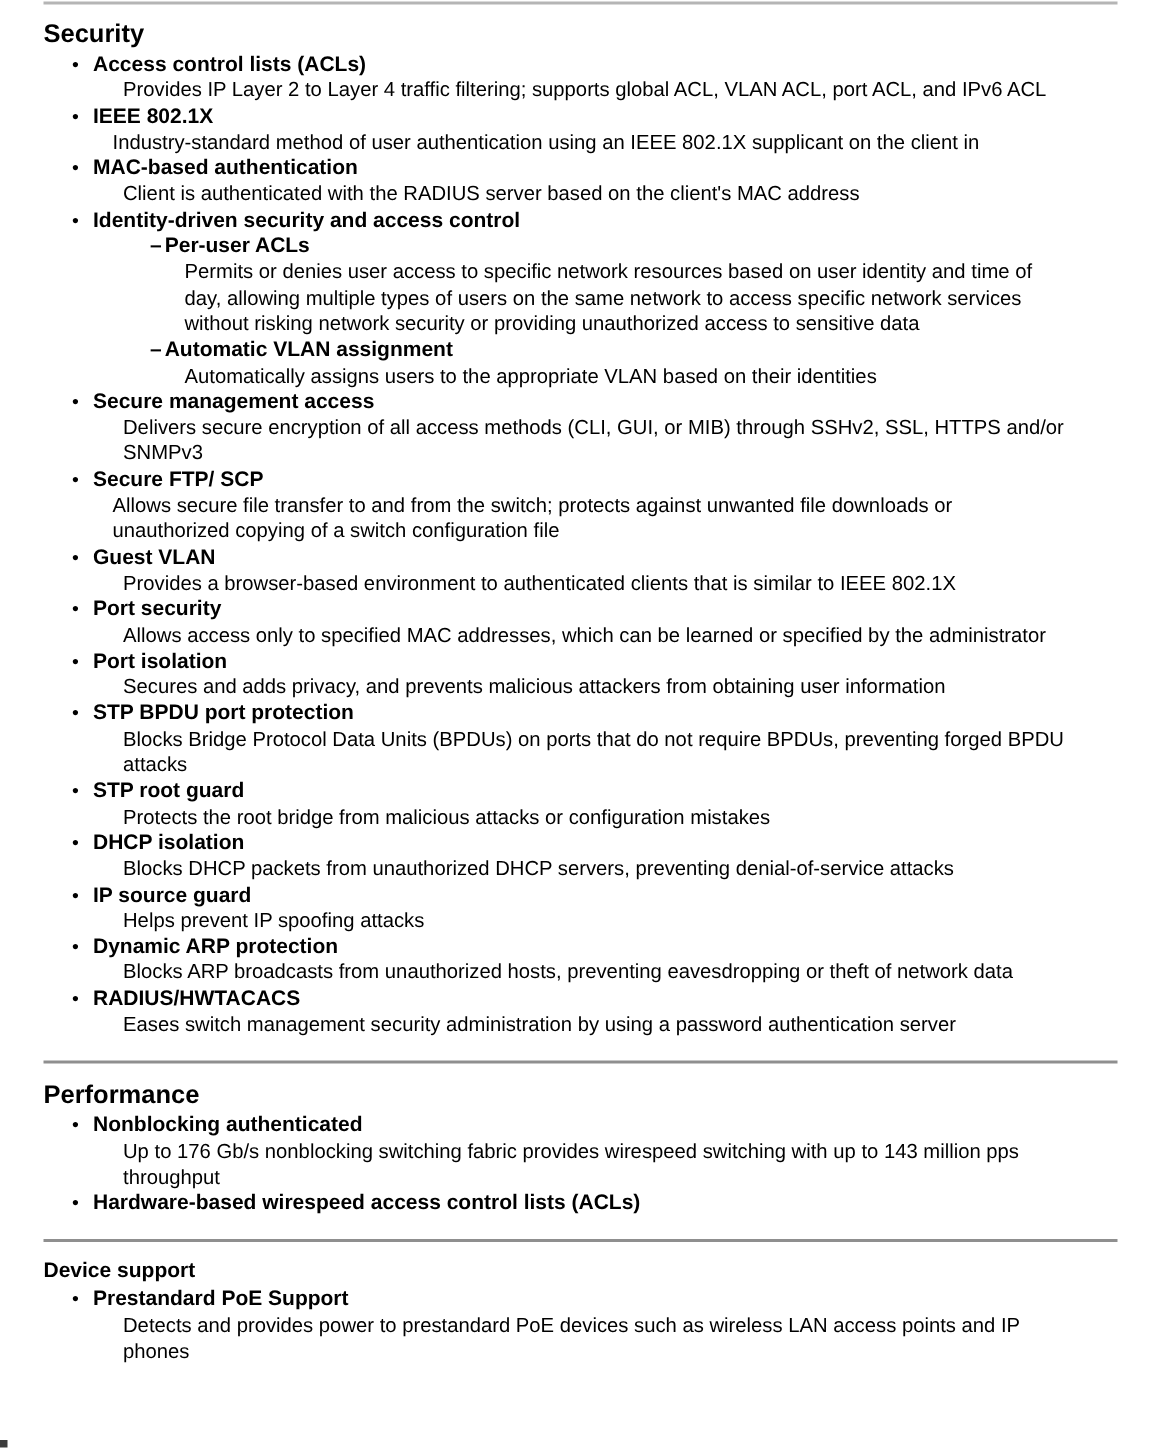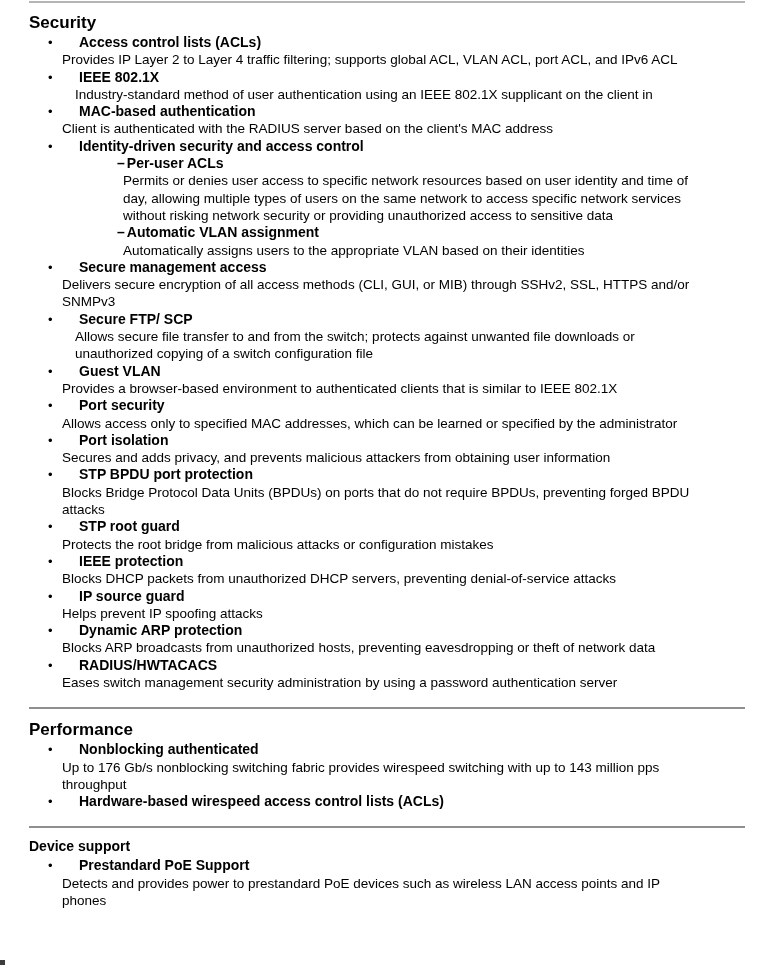--- a/index.html
+++ b/index.html
@@ -21,22 +21,22 @@
   }
   .page { padding: 0 36px 0 29px; }
   .rule { height: 2px; background: var(--rule-color); margin: 16px 0 10px 0; }
   .section.first .rule { margin: 1px 0 0 0; background: var(--top-rule-color); }
   .section-title { margin: 0; font-weight: bold; color: var(--text-color); }
   .section-title.large { font-size: 17px; line-height: 21px; margin-top: 9px; margin-bottom: 1px; }
   .section-title.small { font-size: 14px; line-height: 17px; margin-top: 6px; margin-bottom: 2px; }
   .item-list { list-style: none; margin: 0; padding: 0; }
   .item-l1 { position: relative; padding-left: 33px; }
   .bullet { position: absolute; left: 19px; top: 0; line-height: 17.3px; font-size: 13px; }
-  .item-title { font-weight: bold; font-size: 14px; line-height: 17.3px; white-space: nowrap; margin-left: 17px; }
-  .item-desc { font-size: 13.5px; font-weight: normal; }
+  .item-title { font-weight: bold; font-size: 14px; line-height: 17.3px; white-space: nowrap; }
+  .item-desc { font-size: 13.5px; font-weight: normal; margin-left: 20px; }
   .item-desc.indented { margin-left: 13px; }
   .line { line-height: 17.3px; white-space: nowrap; }
   .item-l2 { padding-left: 38px; }
   .item-l2 .item-desc { margin-left: 23px; }
   .dash { margin-right: 2px; }
   .corner-artifact { position: absolute; left: 0; bottom: 3px; width: 5px; height: 5px; background: #3c3c3c; }
 </style>
 </head>
 <body>
 
@@ -146,21 +146,21 @@
   <li class="item-l1">
     <span class="bullet">•</span>
     <div class="item-title">STP root guard</div>
     <div class="item-desc">
               <div class="line">Protects the root bridge from malicious attacks or configuration mistakes</div>
             </div>
   </li>
 
   <li class="item-l1">
     <span class="bullet">•</span>
-    <div class="item-title">IEEE protection</div>
+    <div class="item-title">DHCP isolation</div>
     <div class="item-desc">
               <div class="line">Blocks DHCP packets from unauthorized DHCP servers, preventing denial-of-service attacks</div>
             </div>
   </li>
 
   <li class="item-l1">
     <span class="bullet">•</span>
     <div class="item-title">IP source guard</div>
     <div class="item-desc">
               <div class="line">Helps prevent IP spoofing attacks</div>

